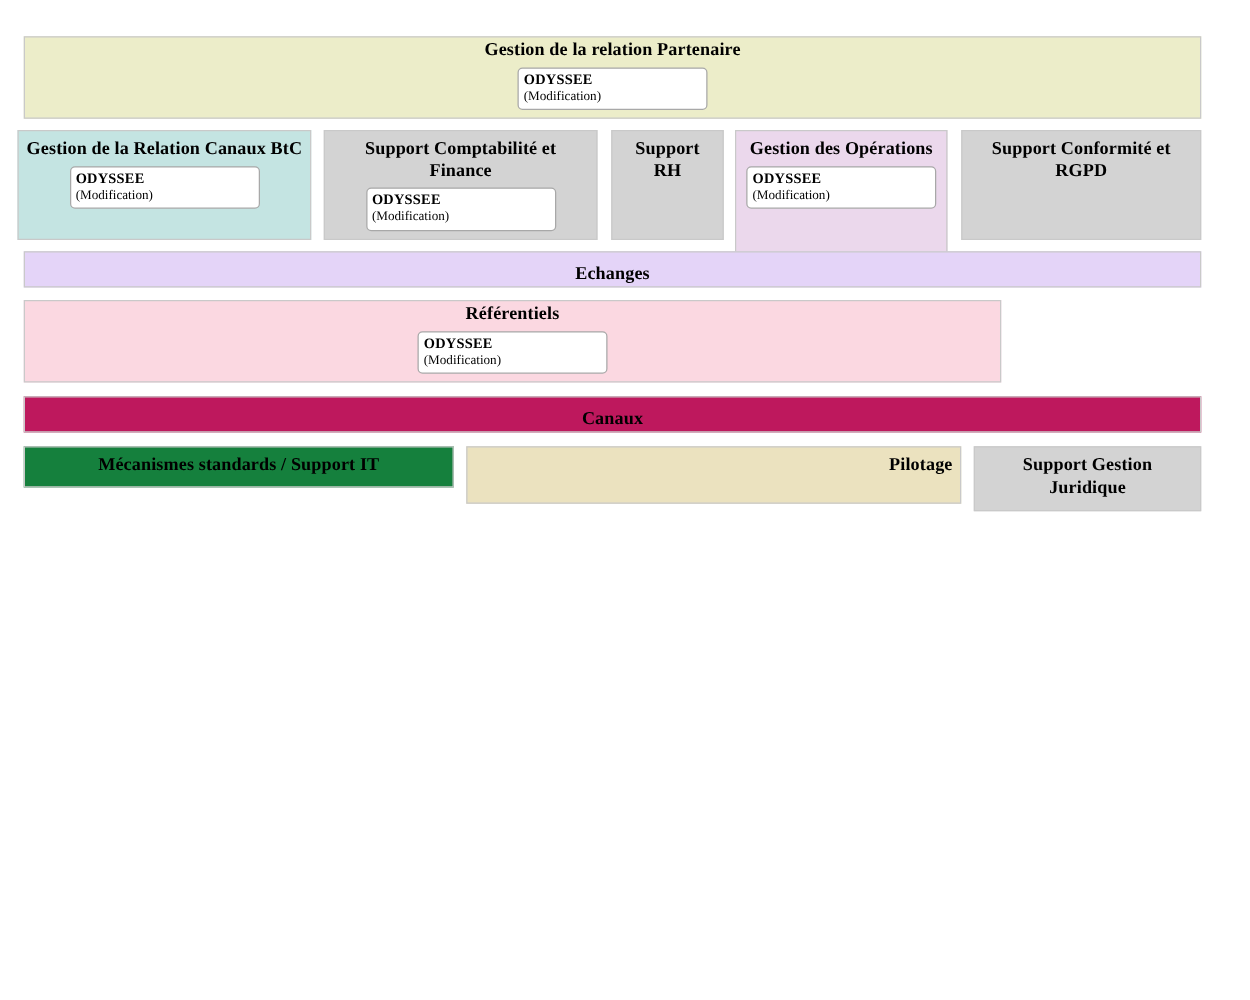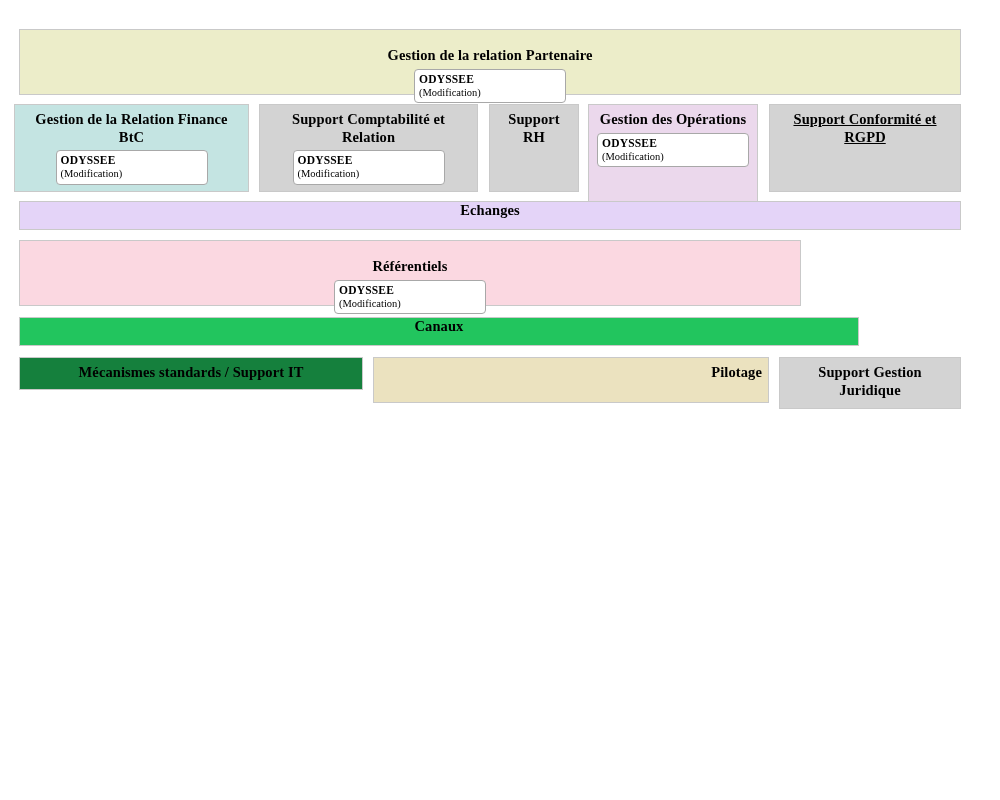--- a/index.html
+++ b/index.html
@@ -61,91 +61,91 @@
     display: block;
   }
   .app-state {
     font-size: 10.5px;
     display: block;
     margin-top: 1px;
   }
 
   
   .band {
-    justify-content: flex-start;
+    justify-content: flex-end;
     padding-top: 0;
   }
   .band .block-title {
     font-size: 14.5px;
   }
 
   
   .band-with-app {
     justify-content: flex-start;
-    padding-top: 17px;
+    padding-top: 2px;
   }
 </style>
 </head>
 <body>
 
 <div id="canvas">
     <div>
       <div class="block band-with-app" style="left: 19px; top: 29px; width: 942px; height: 66px; background: rgb(236, 237, 201);">
         <div class="block-title">Gestion de la relation Partenaire</div>
         <div class="app-box">
           <span class="app-name">ODYSSEE</span>
           <span class="app-state">(Modification)</span>
         </div>
       </div>
     </div>
     <div>
       <div class="block" style="left: 14px; top: 104px; width: 235px; height: 88px; background: rgb(196, 228, 226);">
-        <div class="block-title">Gestion de la Relation Finance BtC</div>
+        <div class="block-title">Gestion de la Relation Canaux BtC</div>
         <div class="app-box">
           <span class="app-name">ODYSSEE</span>
           <span class="app-state">(Modification)</span>
         </div>
       </div>
       <div class="block" style="left: 259px; top: 104px; width: 219px; height: 88px; background: rgb(211, 211, 211);">
-        <div class="block-title">Support Comptabilité et Relation</div>
+        <div class="block-title">Support Comptabilité et Finance</div>
         <div class="app-box">
           <span class="app-name">ODYSSEE</span>
           <span class="app-state">(Modification)</span>
         </div>
       </div>
       <div class="block" style="left: 489px; top: 104px; width: 90px; height: 88px; background: rgb(211, 211, 211);">
         <div class="block-title">Support RH</div>
       </div>
       <div class="block" style="left: 588px; top: 104px; width: 170px; height: 108px; background: rgb(235, 216, 236);">
         <div class="block-title">Gestion des Opérations</div>
         <div class="app-box">
           <span class="app-name">ODYSSEE</span>
           <span class="app-state">(Modification)</span>
         </div>
       </div>
-      <div class="block" style="left: 769px; top: 104px; width: 192px; height: 88px; background: rgb(211, 211, 211); text-decoration: underline;">
+      <div class="block" style="left: 769px; top: 104px; width: 192px; height: 88px; background: rgb(211, 211, 211);">
         <div class="block-title">Support Conformité et RGPD</div>
       </div>
     </div>
     <div>
       <div class="block band" style="left: 19px; top: 201px; width: 942px; height: 29px; background: rgb(228, 212, 248);">
         <div class="block-title">Echanges</div>
       </div>
     </div>
     <div>
       <div class="block band-with-app" style="left: 19px; top: 240px; width: 782px; height: 66px; background: rgb(251, 216, 225);">
         <div class="block-title">Référentiels</div>
         <div class="app-box">
           <span class="app-name">ODYSSEE</span>
           <span class="app-state">(Modification)</span>
         </div>
       </div>
     </div>
     <div>
-      <div class="block band" style="left: 19px; top: 317px; width: 840px; height: 29px; background: #22c55e;">
+      <div class="block band" style="left: 19px; top: 317px; width: 942px; height: 29px; background: #be185d;">
         <div class="block-title">Canaux</div>
       </div>
     </div>
     <div>
       <div class="block" style="left: 19px; top: 357px; width: 344px; height: 33px; background: #15803d;">
         <div class="block-title">Mécanismes standards / Support IT</div>
       </div>
       <div class="block" style="left: 373px; top: 357px; width: 396px; height: 46px; background: rgb(235, 226, 191); align-items: flex-end;">
         <div class="block-title">Pilotage</div>
       </div>

